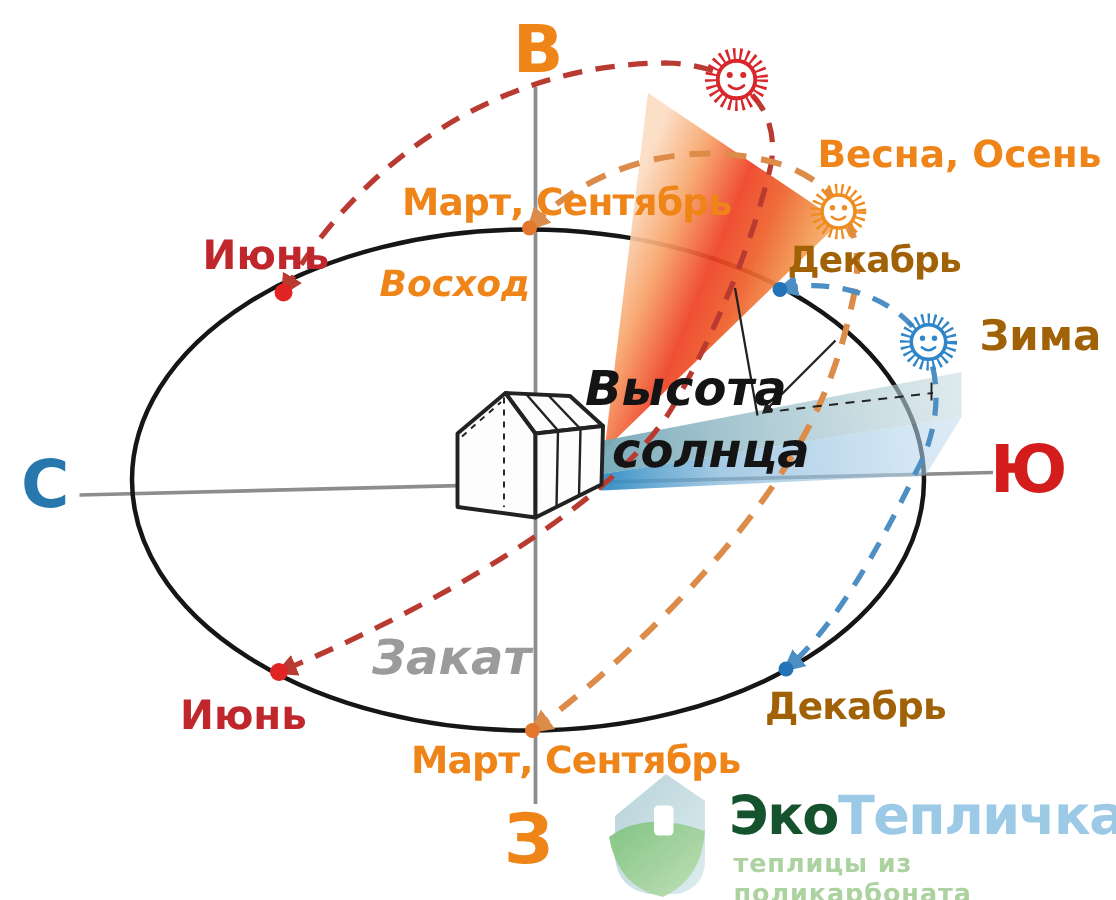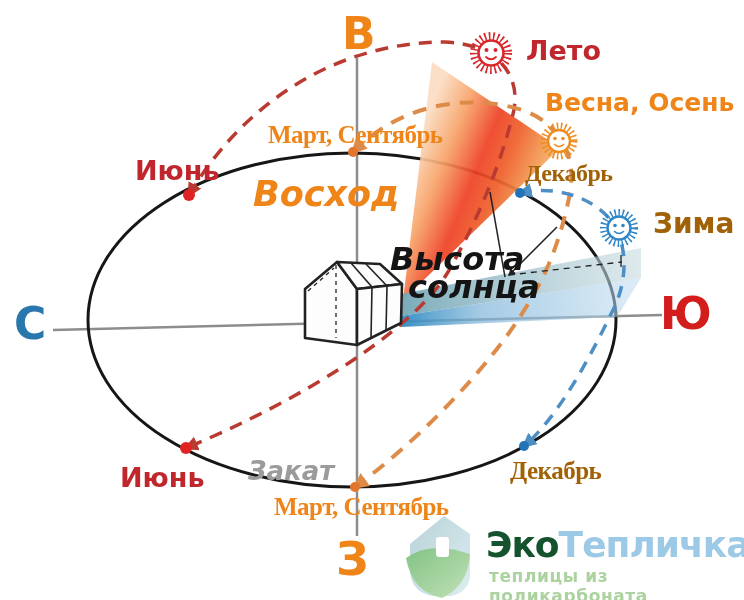--- a/index.html
+++ b/index.html
@@ -7,21 +7,21 @@
          font-family:"DejaVu Sans","Liberation Sans",sans-serif;}
   #gfx{position:absolute;left:0;top:0;}
   .lbl{position:absolute;font-weight:bold;white-space:nowrap;line-height:1;z-index:5;}
   .it{font-style:italic;}
   .orange{color:#ef8418;}
   .red{color:#c0272d;}
   .blue{color:#a16207;}
   .gray{color:#9b9b9b;}
   .cardinal{font-size:44px;font-weight:800;}
   .season{font-size:26px;}
-  .month{font-size:25px;letter-spacing:-0.5px;font-family:Liberation Serif, serif;}
+  .month{font-size:25px;letter-spacing:-0.5px;}
   .alt{font-size:32px;font-weight:600;color:#141414;}
   #logo-text{position:absolute;left:486px;top:524px;font-size:36px;font-weight:800;
              letter-spacing:-1px;z-index:5;}
   #logo-text .g{color:#14532d;}
   #logo-text .b{color:#9ccae6;}
   #logo-tagline{position:absolute;left:489px;top:566px;font-size:17px;font-weight:600;
                 color:#acd2a0;letter-spacing:0.6px;z-index:5;}
 </style>
 </head>
 <body>
@@ -146,32 +146,31 @@
       <path d="M4,46 Q28,28 68,42 Q66,74 40,86 Q10,80 4,46 Z" fill="url(#logoLeaf)" opacity="0.95"></path>
       <rect x="34" y="25" width="13" height="20" rx="3" fill="#fff"></rect>
     </g>
   </svg>
 
   <div class="lbl cardinal orange" style="left:342px;top:12px;">В</div>
   <div class="lbl cardinal" style="left:14px;top:302px;color:#2878ad;">С</div>
   <div class="lbl cardinal" style="left:660px;top:292px;color:#d31d1c;">Ю</div>
   <div class="lbl cardinal orange" style="left:336px;top:536px;font-size:46px;">З</div>
 
-  <div class="lbl red" style="left:526px;top:37px;font-size:27px;">Лето</div>
   <div class="lbl orange season" style="left:545px;top:90px;font-size:25px;">Весна, Осень</div>
   <div class="lbl blue" style="left:653px;top:210px;font-size:28px;">Зима</div>
 
   <div class="lbl red" style="left:135px;top:157px;font-size:27px;">Июнь</div>
   <div class="lbl red" style="left:120px;top:464px;font-size:27px;">Июнь</div>
   <div class="lbl blue month" style="left:525px;top:161px;font-size:24px;">Декабрь</div>
   <div class="lbl blue month" style="left:510px;top:458px;">Декабрь</div>
   <div class="lbl orange month" style="left:268px;top:122px;">Март, Сентябрь</div>
   <div class="lbl orange month" style="left:274px;top:494px;">Март, Сентябрь</div>
-  <div class="lbl orange it" style="left:253px;top:177px;font-size:35px;">Восход</div>
-  <div class="lbl gray it" style="left:248px;top:458px;font-size:26px;">Закат</div>
+  <div class="lbl orange it" style="left:253px;top:177px;font-size:24px;">Восход</div>
+  <div class="lbl gray it" style="left:248px;top:422px;font-size:32px;">Закат</div>
 
   <div class="lbl it alt" style="left:390px;top:243px;">Высота</div>
-  <div class="lbl it alt" style="left:408px;top:271px;">солнца</div>
+  <div class="lbl it alt" style="left:408px;top:284px;">солнца</div>
 
   <div id="logo-text"><span class="g">Эко</span><span class="b">Тепличка</span></div>
   <div id="logo-tagline">теплицы из поликарбоната</div>
 
 </div>
 
 </body></html>

